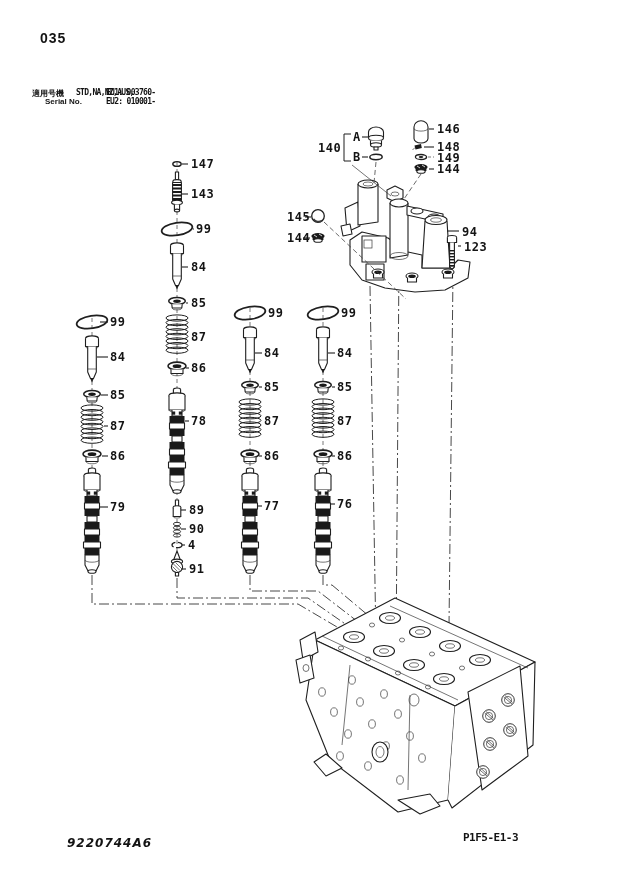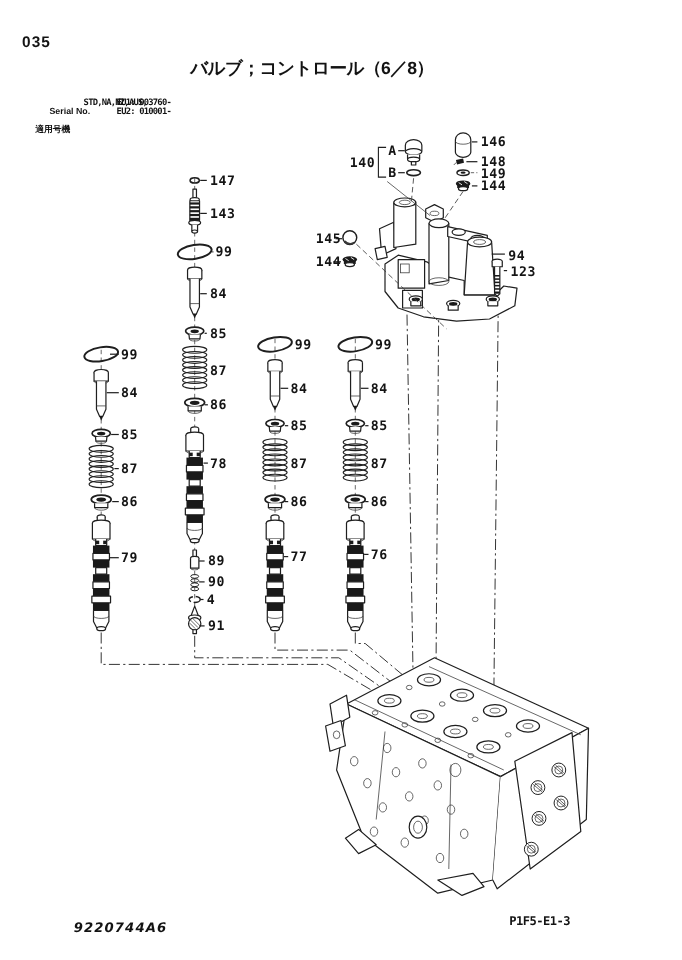--- a/index.html
+++ b/index.html
@@ -1,24 +1,24 @@
 <!DOCTYPE html>
 <html><head>
 <meta charset="utf-8">
 <style>
   html,body{margin:0;padding:0;background:#e8e8e8;}
   .page{position:relative;width:620px;height:873px;background:#ffffff;overflow:hidden;
         font-family:"Liberation Sans",sans-serif;color:#131313;}
   .abs{position:absolute;white-space:nowrap;}
-  .pgnum{left:20px;top:30px;font-size:14px;font-weight:bold;letter-spacing:1px;}
+  .pgnum{left:40px;top:30px;font-size:14px;font-weight:bold;letter-spacing:1px;}
   .title-jp{left:161px;top:52px;width:245px;text-align:center;font-size:16px;font-weight:bold;letter-spacing:-0.5px;}
   .title-en{left:161px;top:71px;width:245px;text-align:center;font-size:13.5px;font-weight:bold;
             font-family:"DejaVu Sans Mono",monospace;letter-spacing:-0.5px;}
   .ser{font-size:8px;font-weight:bold;}
-  .ser-jp{left:32px;top:88px;margin-top:24px;}
+  .ser-jp{left:32px;top:88px;}
   .ser-models{left:76px;top:88px;font-family:"DejaVu Sans Mono",monospace;letter-spacing:-0.7px;}
   .ser-eu1{left:106px;top:88px;font-family:"DejaVu Sans Mono",monospace;letter-spacing:-0.7px;}
   .ser-en{left:45px;top:97px;}
   .ser-eu2{left:106px;top:97px;font-family:"DejaVu Sans Mono",monospace;letter-spacing:-0.7px;text-align:center;}
   .dwgcode{left:67px;top:836px;font-size:12px;font-weight:bold;font-style:italic;
            font-family:"DejaVu Sans",sans-serif;letter-spacing:1px;}
   .sheetcode{left:463px;top:831px;font-size:11px;font-weight:bold;
              font-family:"DejaVu Sans Mono",monospace;letter-spacing:-0.5px;}
   svg.diagram{position:absolute;left:0;top:0;}
   .s{fill:#ffffff;stroke:#1f1f1f;stroke-width:1.1;stroke-linejoin:round;}
@@ -32,21 +32,20 @@
   .ldr{stroke:#1f1f1f;stroke-width:1.1;}
   .callout{font-family:"DejaVu Sans Mono",monospace;font-size:12px;font-weight:700;
            fill:#141414;letter-spacing:0.5px;}
 </style>
 </head>
 <body>
 
 <div class="page">
 
   <div class="abs pgnum">035</div>
-  <div class="abs title-jp">バルブ；コントロール（6／8）</div>
   <div class="abs ser ser-jp">適用号機</div>
   <div class="abs ser ser-models">STD,NA,NZ,AUS,</div>
   <div class="abs ser ser-eu1">EU1: 003760-</div>
   <div class="abs ser ser-en">Serial No.</div>
   <div class="abs ser ser-eu2">EU2: 010001-</div>
   <div class="abs dwgcode">9220744A6</div>
   <div class="abs sheetcode">P1F5-E1-3</div>
 
   <svg class="diagram" width="620" height="873" viewBox="0 0 620 873">
     <defs>

